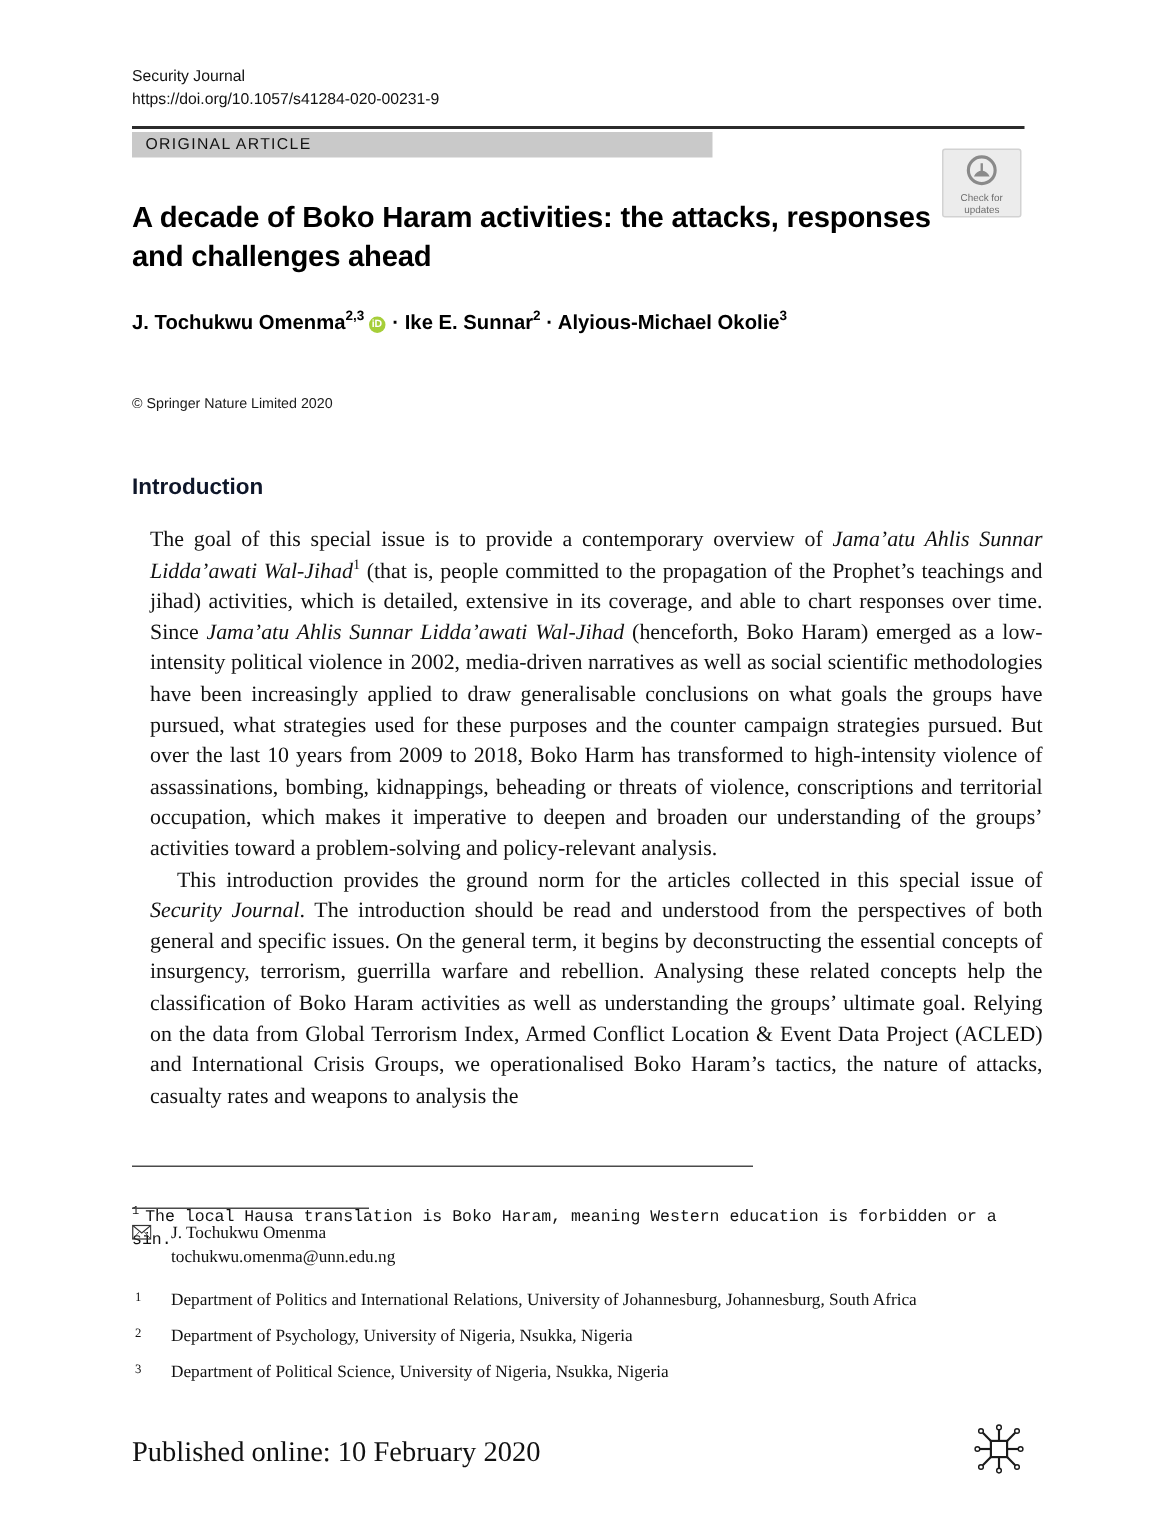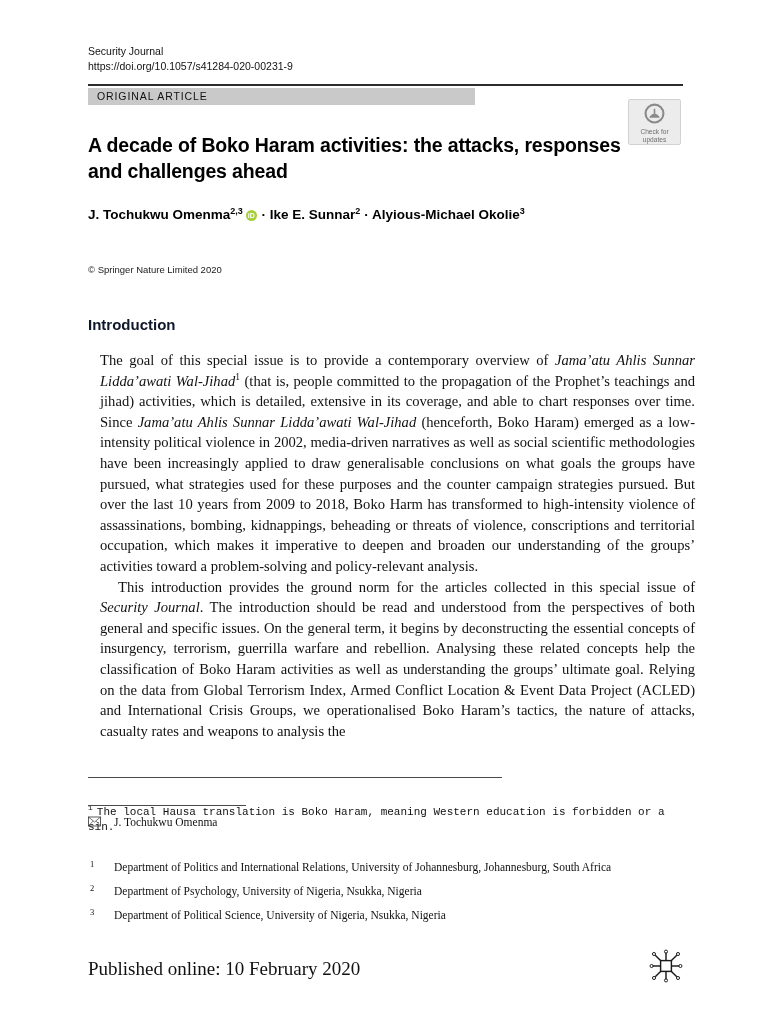--- a/index.html
+++ b/index.html
@@ -331,20 +331,21 @@
   <div class="fn-rule-2"></div>
 
   <div class="correspondence">
     <svg class="envelope-icon" viewBox="0 0 26 20">
       <rect x="1" y="1" width="24" height="18" fill="none" stroke="#333" stroke-width="1.6"></rect>
       <path d="M1 1 L13 11 L25 1" fill="none" stroke="#333" stroke-width="1.4"></path>
       <path d="M1 19 L10 9 M25 19 L16 9" fill="none" stroke="#333" stroke-width="1.2"></path>
     </svg>
     <div class="corr-lines">
       <div>J. Tochukwu Omenma</div>
+      <div>tochukwu.omenma@unn.edu.ng</div>
     </div>
   </div>
 
   <div class="affiliations">
     <div class="aff-row">
       <span class="aff-num">1</span>
       <span>Department of Politics and International Relations, University of Johannesburg, Johannesburg, South Africa</span>
     </div>
     <div class="aff-row">
       <span class="aff-num">2</span>

